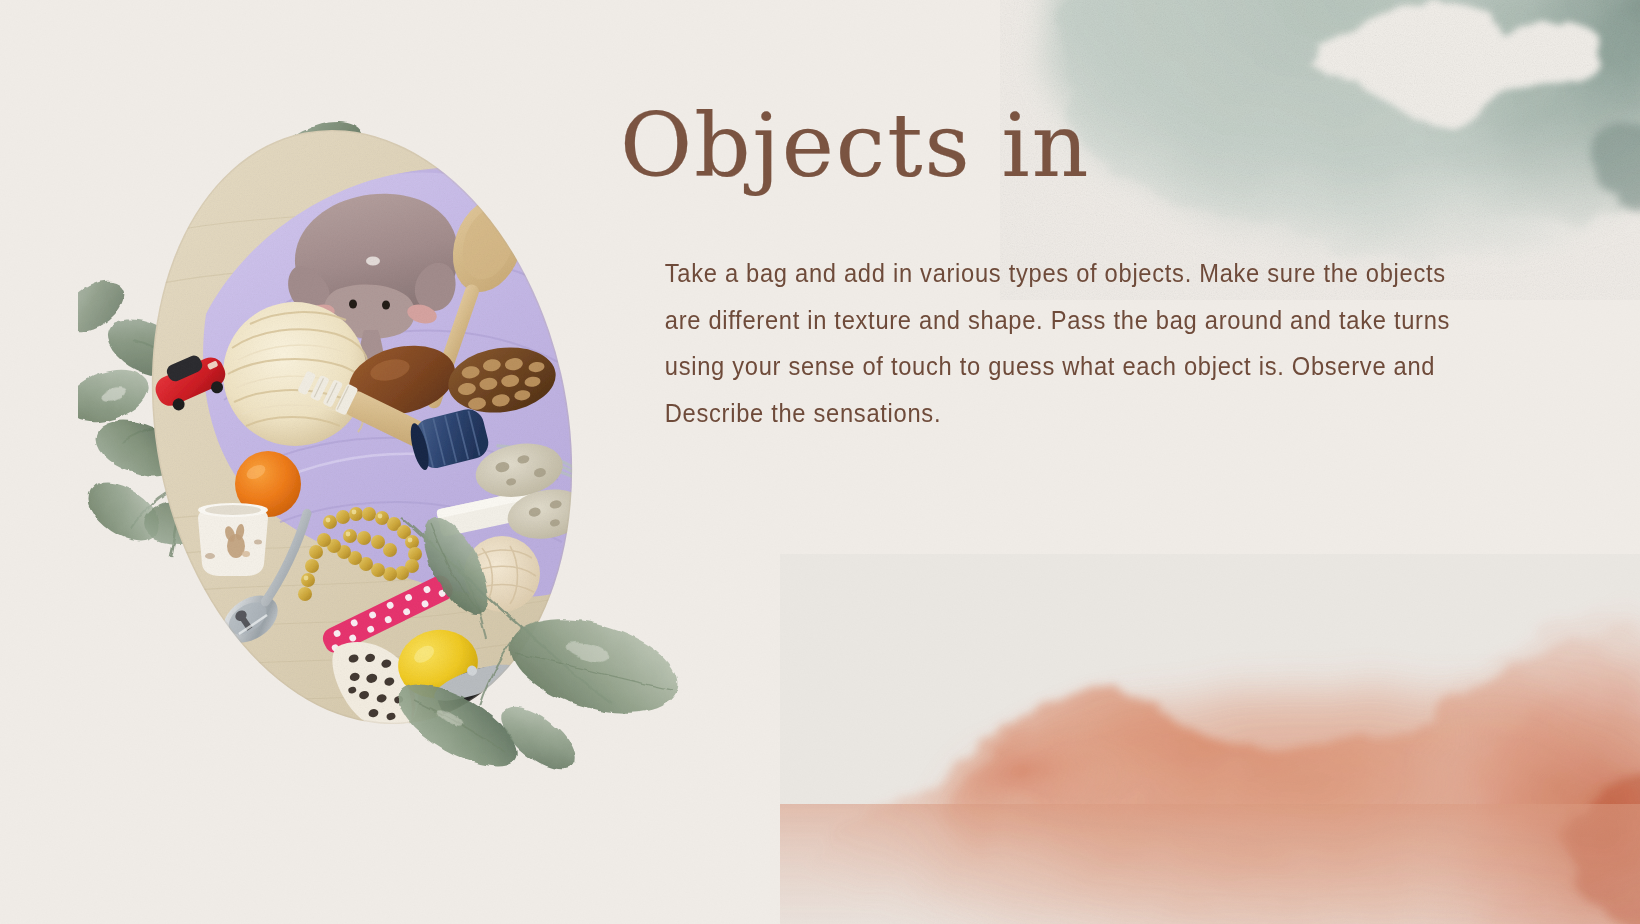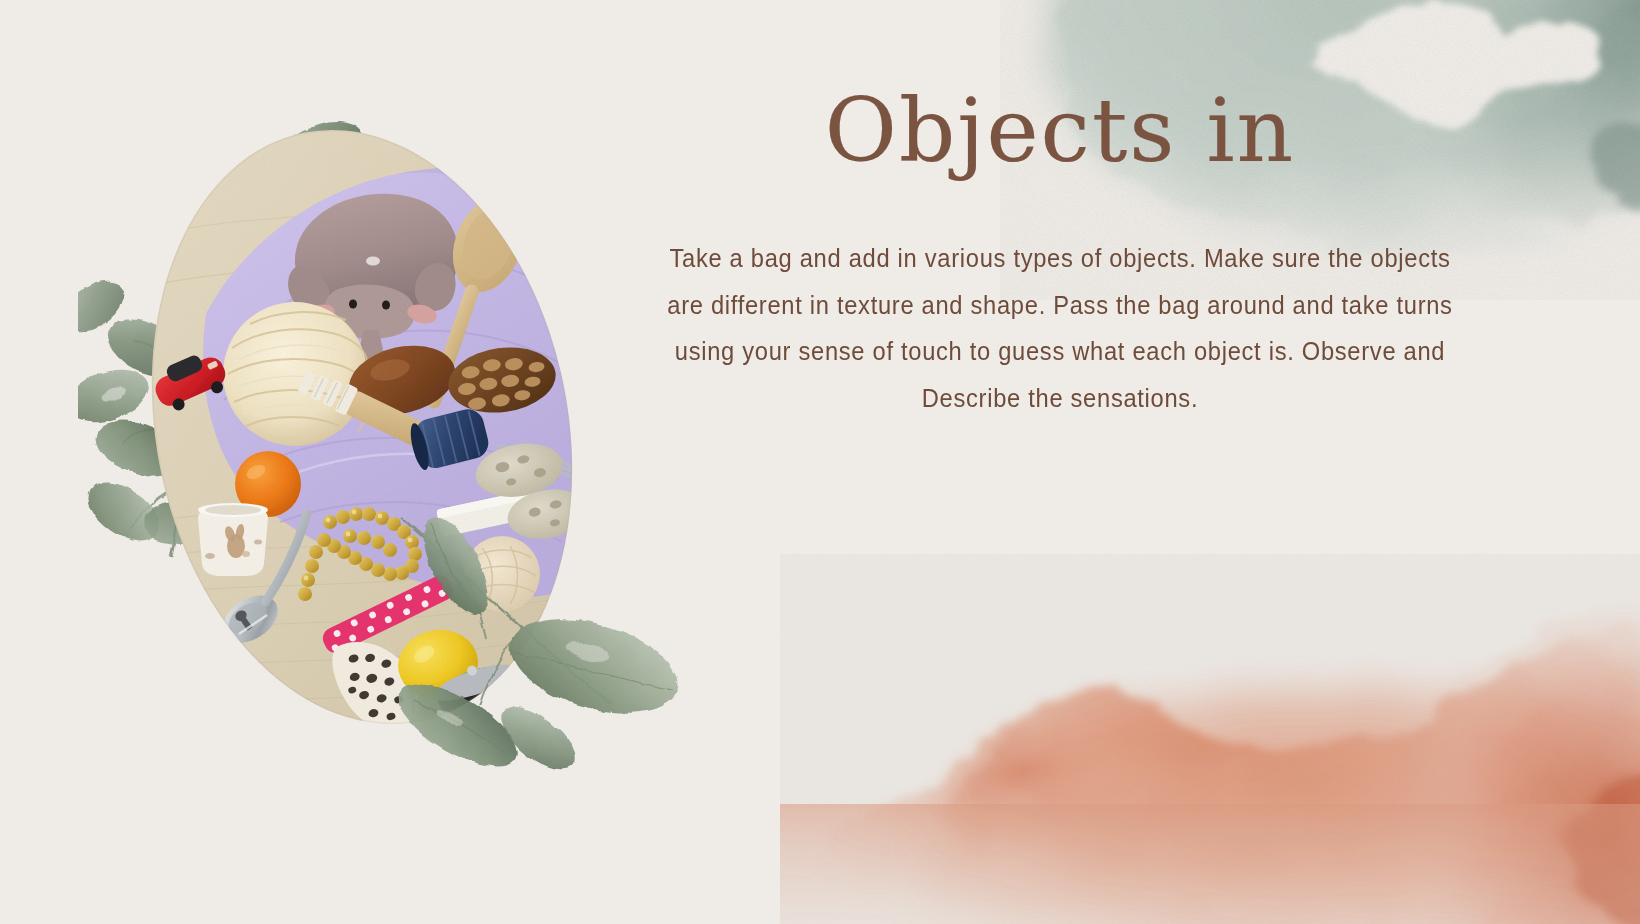--- a/index.html
+++ b/index.html
@@ -76,24 +76,24 @@
     width: 424px;
     height: 618px;
     z-index: 5;
   }
   .photo-oval svg { display: block; }
 
   
   .content {
     position: absolute;
     left: 620px;
-    top: 81px;
+    top: 96px;
     width: 880px;
     z-index: 20;
-    text-align: center;
+    text-align: left;
   }
   .title {
     font-family: "DejaVu Serif", serif;
     font-weight: 400;
     font-size: 88px;
     line-height: 1.14;
     color: #7A5340;
     letter-spacing: 2px;
     margin: 0;
     -webkit-text-stroke: 0.2px #7A5340;

